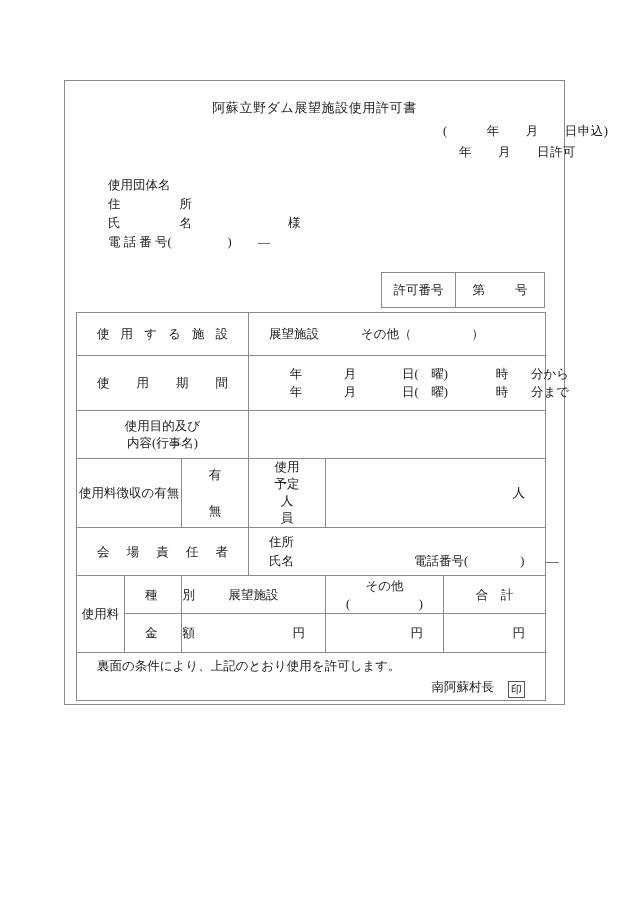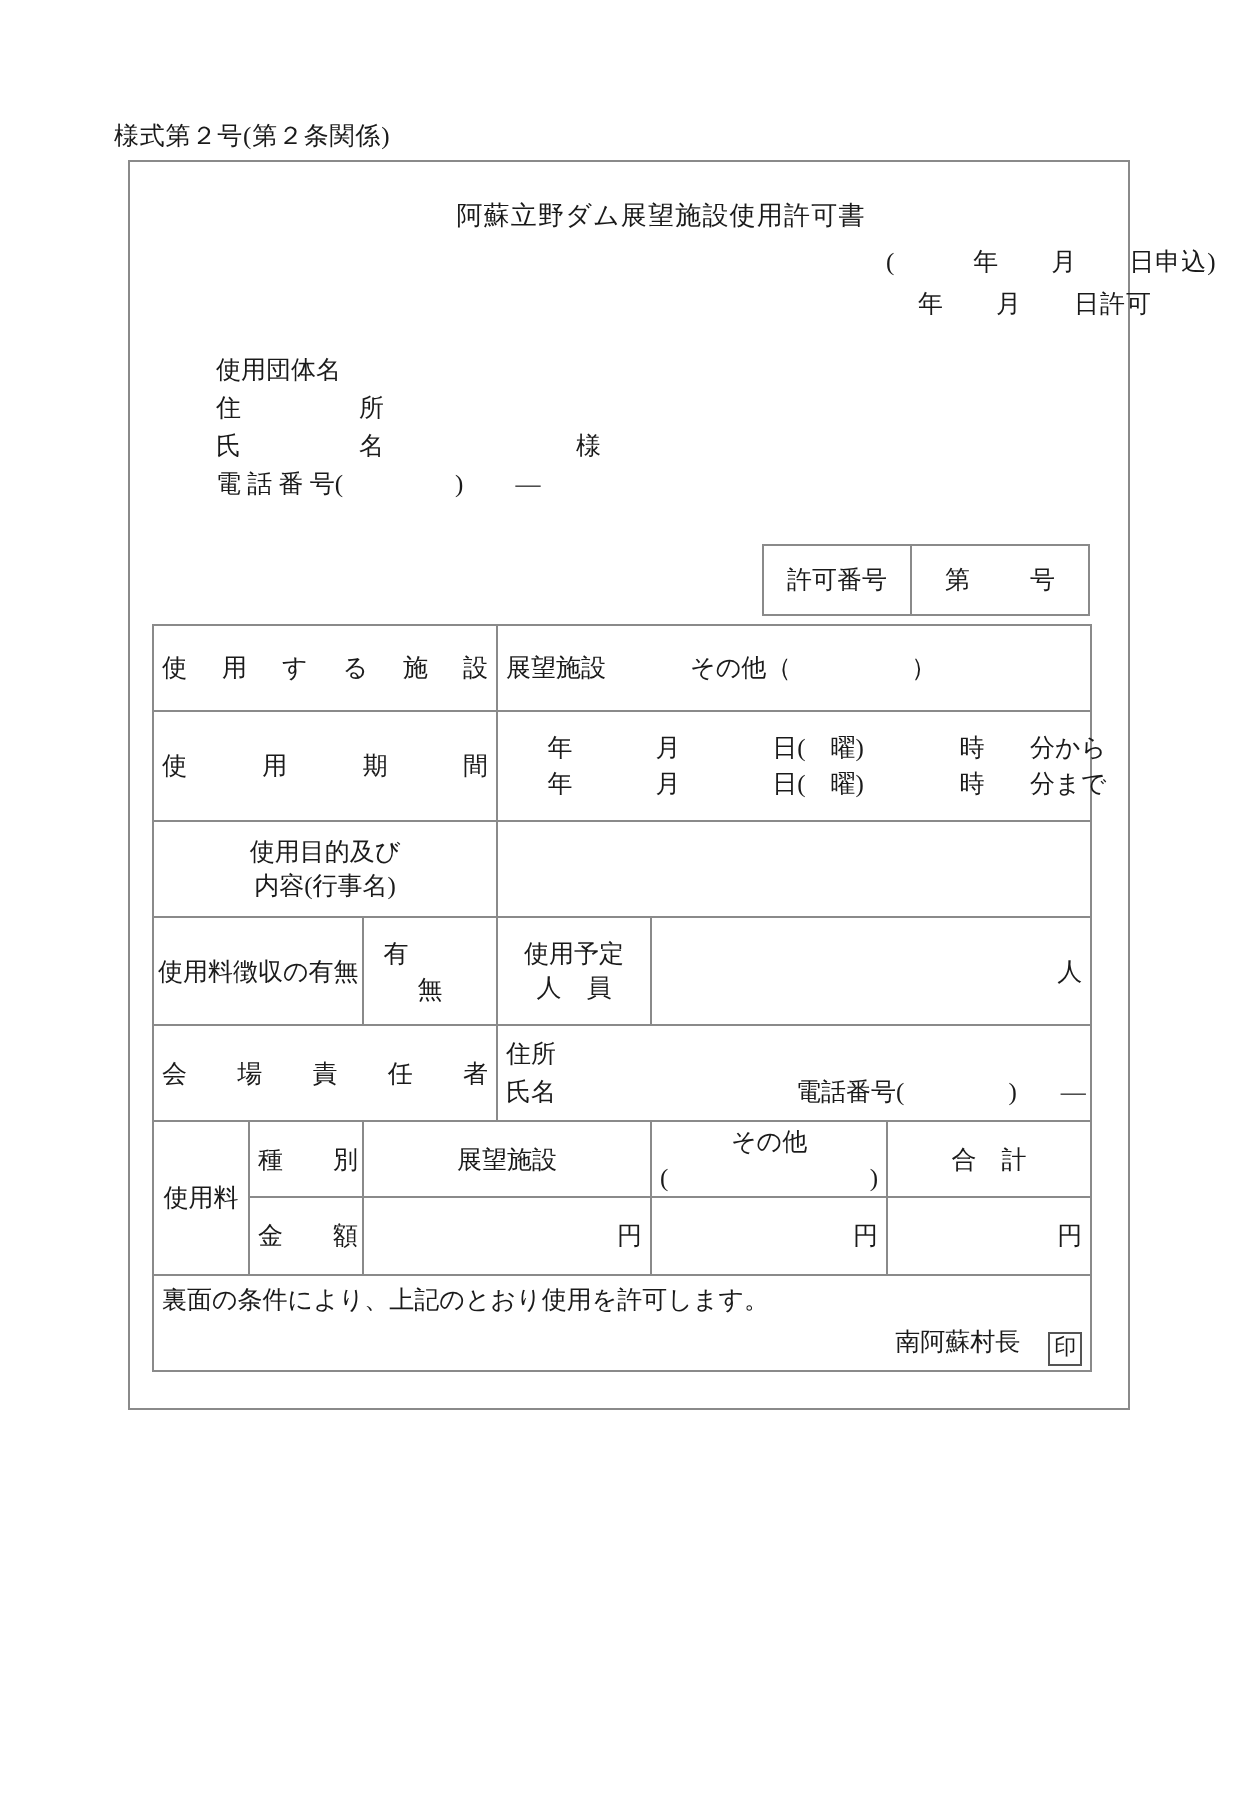--- a/index.html
+++ b/index.html
@@ -43,21 +43,20 @@
   
   .title {
     position: absolute;
     left: 64px;
     top: 99px;
     width: 501px;
     text-align: center;
     font-size: 13px;
     letter-spacing: 0.6px;
     white-space: nowrap;
-    margin-left: 16px;
   }
   .dateline {
     position: absolute;
     font-size: 12.5px;
     white-space: nowrap;
     letter-spacing: 0.5px;
     margin-left: 40px;
   }
   .dateline.apply { left: 403px; top: 123px; }
   .dateline.permit { left: 419px; top: 144px; }
@@ -114,21 +113,21 @@
     position: absolute;
     left: 76px;
     top: 312px;
     width: 469px;
     border-collapse: collapse;
     table-layout: fixed;
     font-size: 12.5px;
   }
   table.main td {
     border: 1px solid #8a8a8a;
-    padding: 0 4px;
+    padding: 0 20px;
     vertical-align: middle;
     line-height: 18px;
   }
   .lbl {
     text-align: justify;
     text-align-last: justify;
     white-space: nowrap;
   }
   .lbl-c { text-align: center; }
   .cellpad { padding-left: 14px; }
@@ -190,21 +189,20 @@
     font-size: 11px;
     vertical-align: -2px;
     margin-left: 14px;
   }
 </style>
 </head>
 <body>
 
 <div class="page">
 
-  <div class="form-no">様式第２号(第２条関係)</div>
 
   <div class="frame"></div>
 
   <div class="title">阿蘇立野ダム展望施設使用許可書</div>
 
   <div class="dateline apply">(　　　年　　月　　日申込)</div>
   <div class="dateline permit">年　　月　　日許可</div>
 
   <div class="applicant">
     <div class="row">

